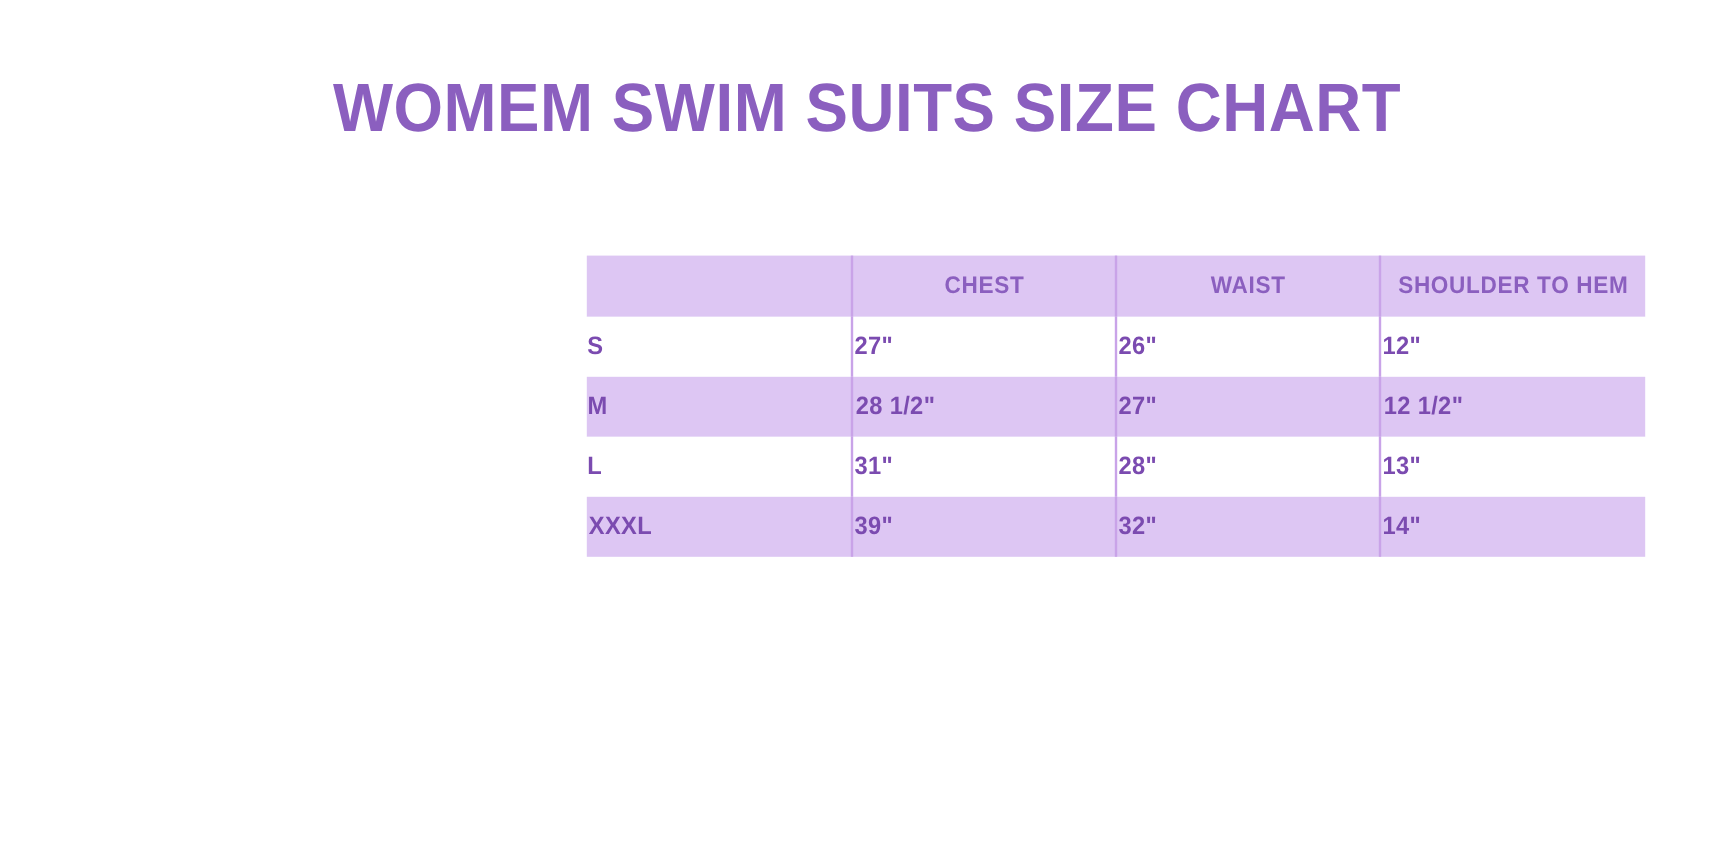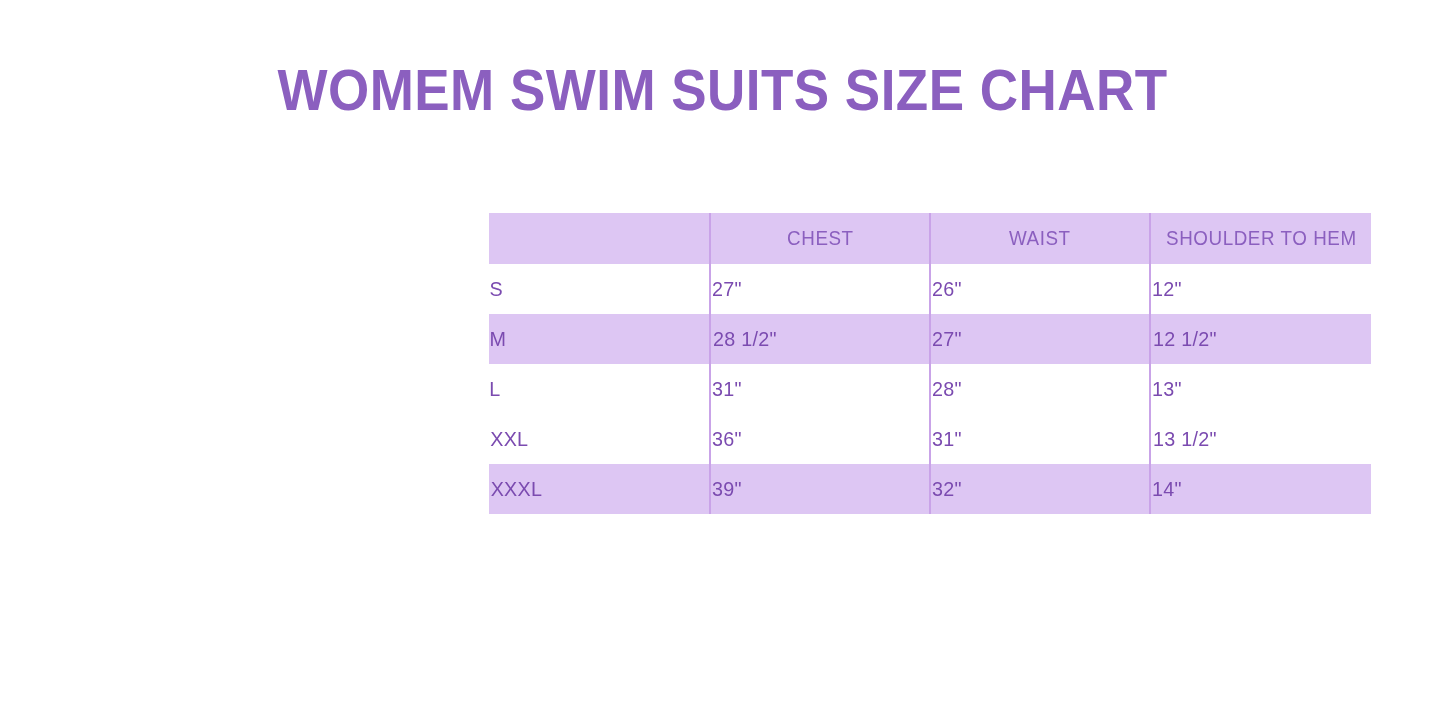--- a/index.html
+++ b/index.html
@@ -53,21 +53,21 @@
   .size-table col.c-chest  { width: 220px; }
   .size-table col.c-waist  { width: 220px; }
   .size-table col.c-sth    { width: 221px; }
 
   .size-table th,
   .size-table td {
     height: 50px;
     padding: 0;
     vertical-align: middle;
     font-family: "Liberation Sans", sans-serif;
-    font-weight: 400;
+    font-weight: 700;
     font-size: 21px;
     letter-spacing: 0.3px;
     border-left: 2px solid #c9a3e8;
     border-right: 0;
     border-top: 0;
     border-bottom: 0;
   }
 
   
   .size-table th:first-child,
@@ -137,26 +137,20 @@
         <td><span class="cell-text">28 1/2"</span></td>
         <td><span class="cell-text">27"</span></td>
         <td><span class="cell-text">12 1/2"</span></td>
       </tr>
       <tr class="row-plain">
         <td><span class="cell-text">L</span></td>
         <td><span class="cell-text">31"</span></td>
         <td><span class="cell-text">28"</span></td>
         <td><span class="cell-text">13"</span></td>
       </tr>
-      <tr class="row-plain">
-        <td><span class="cell-text">XXL</span></td>
-        <td><span class="cell-text">36"</span></td>
-        <td><span class="cell-text">31"</span></td>
-        <td><span class="cell-text">13 1/2"</span></td>
-      </tr>
       <tr class="row-shaded">
         <td><span class="cell-text">XXXL</span></td>
         <td><span class="cell-text">39"</span></td>
         <td><span class="cell-text">32"</span></td>
         <td><span class="cell-text">14"</span></td>
       </tr>
     </tbody>
   </table>
 
 </div>

